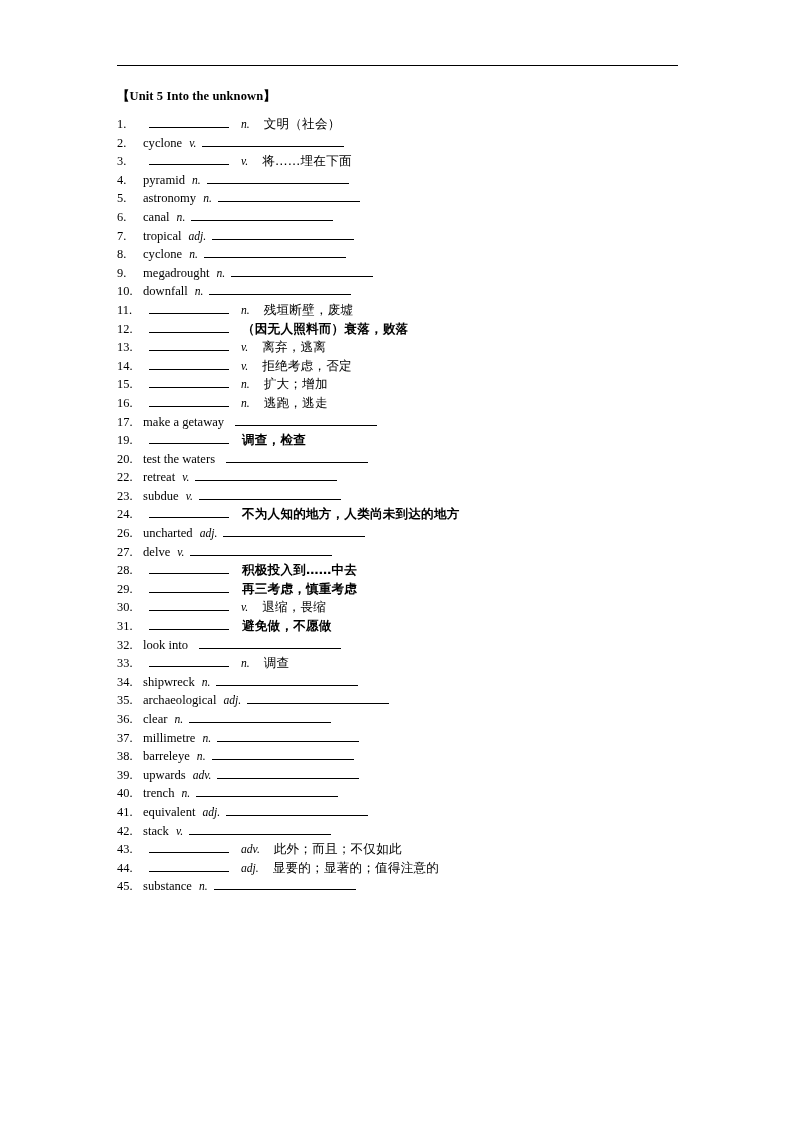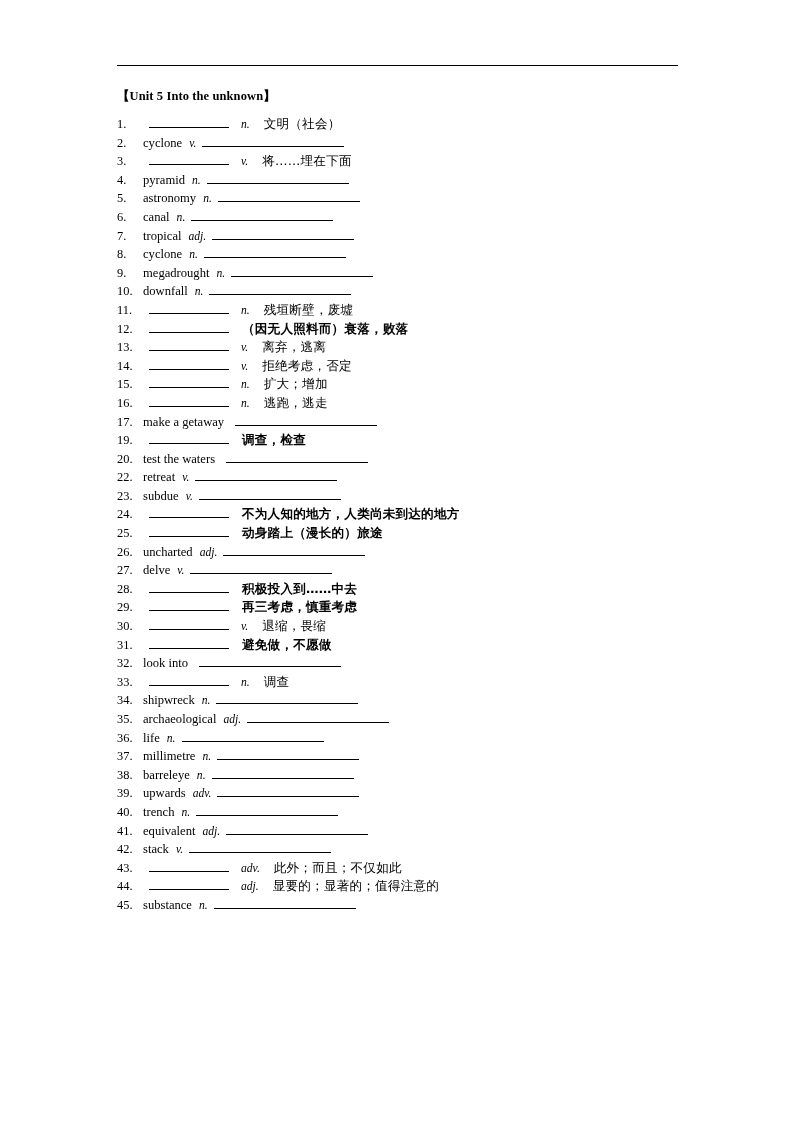--- a/index.html
+++ b/index.html
@@ -237,25 +237,20 @@
           <span class="term">subdue</span>
           <span class="pos">v.</span>
           <span class="blank blank-trail"></span>
         </li>
         <li class="entry">
           <span class="num">24.</span>
           <span class="blank blank-lead"></span>
           <span class="cn nopos">不为人知的地方，人类尚未到达的地方</span>
         </li>
         <li class="entry">
-          <span class="num">25.</span>
-          <span class="blank blank-lead"></span>
-          <span class="cn nopos">动身踏上（漫长的）旅途</span>
-        </li>
-        <li class="entry">
           <span class="num">26.</span>
           <span class="term">uncharted</span>
           <span class="pos">adj.</span>
           <span class="blank blank-trail"></span>
         </li>
         <li class="entry">
           <span class="num">27.</span>
           <span class="term">delve</span>
           <span class="pos">v.</span>
           <span class="blank blank-trail"></span>
@@ -300,21 +295,21 @@
           <span class="blank blank-trail"></span>
         </li>
         <li class="entry">
           <span class="num">35.</span>
           <span class="term">archaeological</span>
           <span class="pos">adj.</span>
           <span class="blank blank-trail"></span>
         </li>
         <li class="entry">
           <span class="num">36.</span>
-          <span class="term">life</span>
+          <span class="term">clear</span>
           <span class="pos">n.</span>
           <span class="blank blank-trail"></span>
         </li>
         <li class="entry">
           <span class="num">37.</span>
           <span class="term">millimetre</span>
           <span class="pos">n.</span>
           <span class="blank blank-trail"></span>
         </li>
         <li class="entry">

